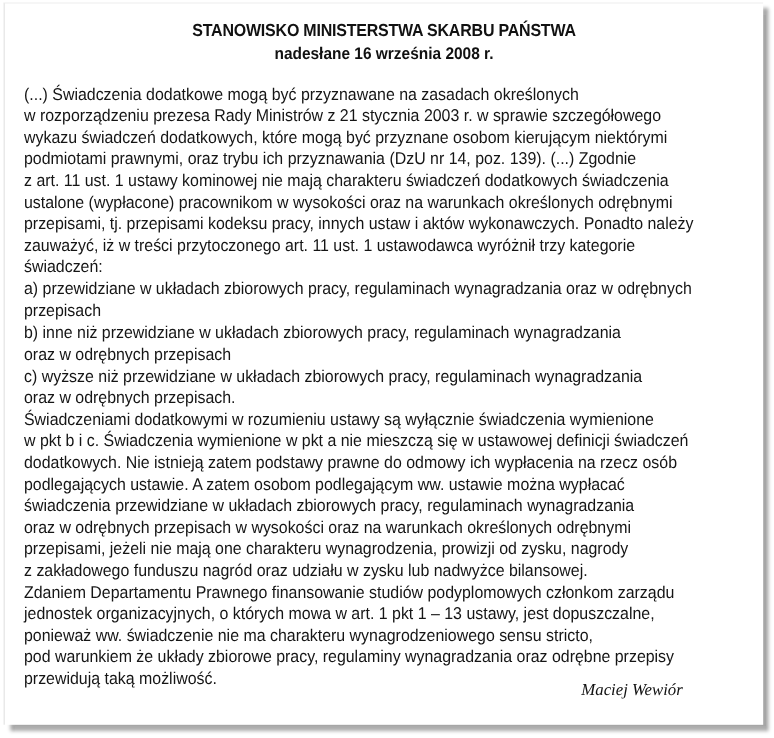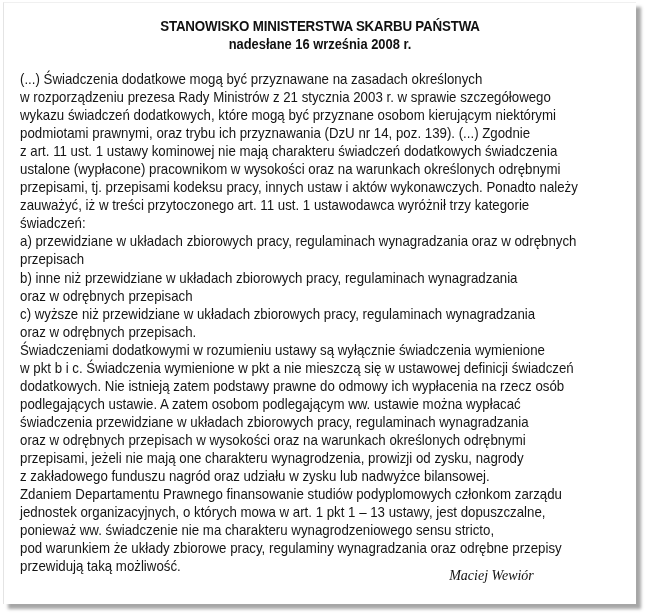--- a/index.html
+++ b/index.html
@@ -66,21 +66,21 @@
     }
     .body-text .line {
       display: block;
       height: 18.05px;
     }
     .signature-name {
       position: absolute;
       right: 22px;
       top: 565px;
       width: 200px;
-      text-align: center;
+      text-align: right;
       font-family: "Liberation Serif", serif;
       font-style: italic;
       font-size: 14px;
       line-height: 16px;
       color: #111111;
       padding-right: 45px;
       box-sizing: border-box;
     }
     .signature-role {
       position: absolute;

